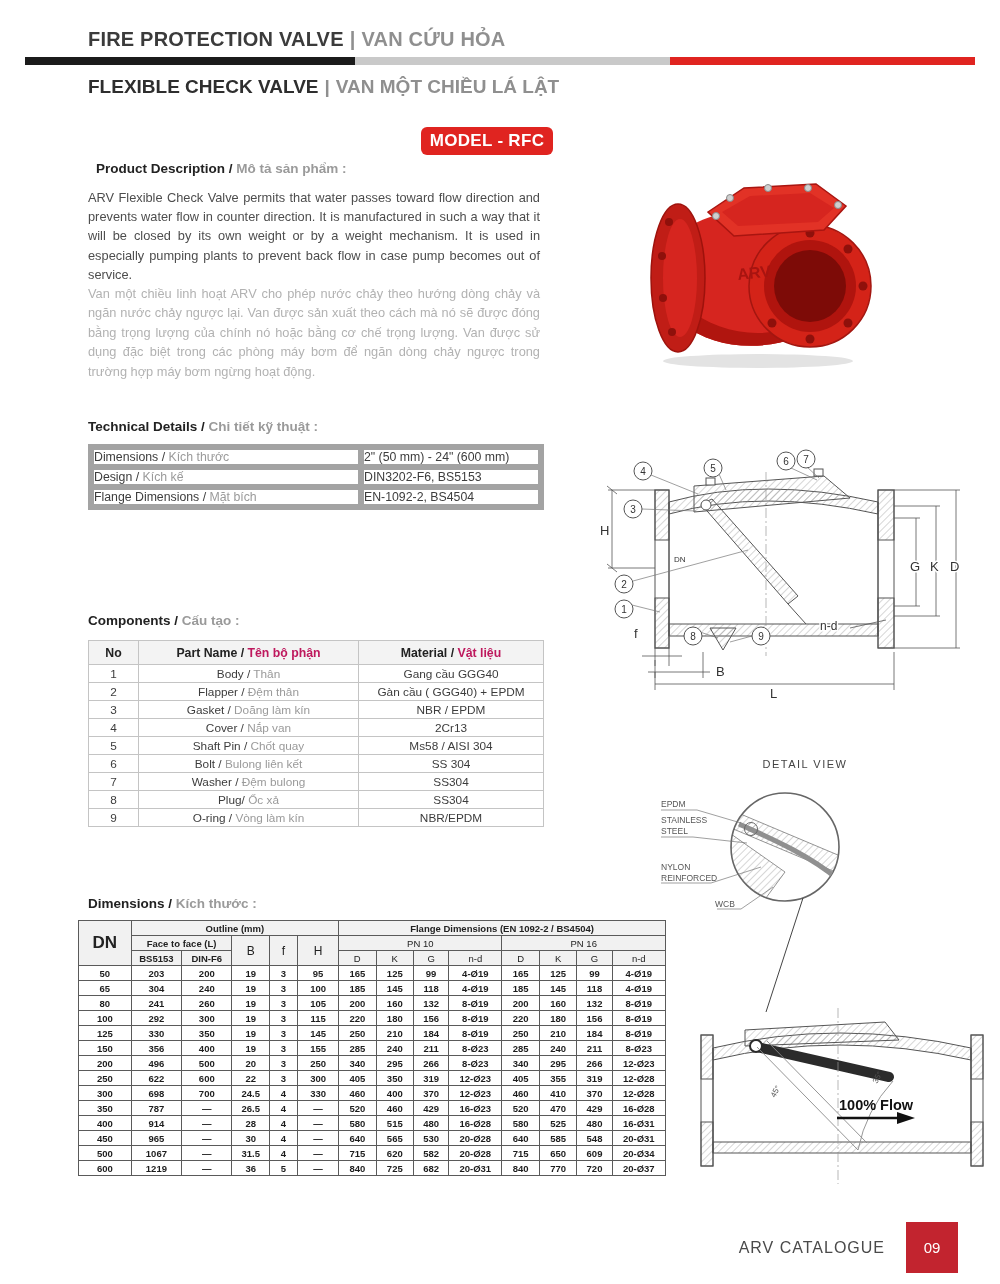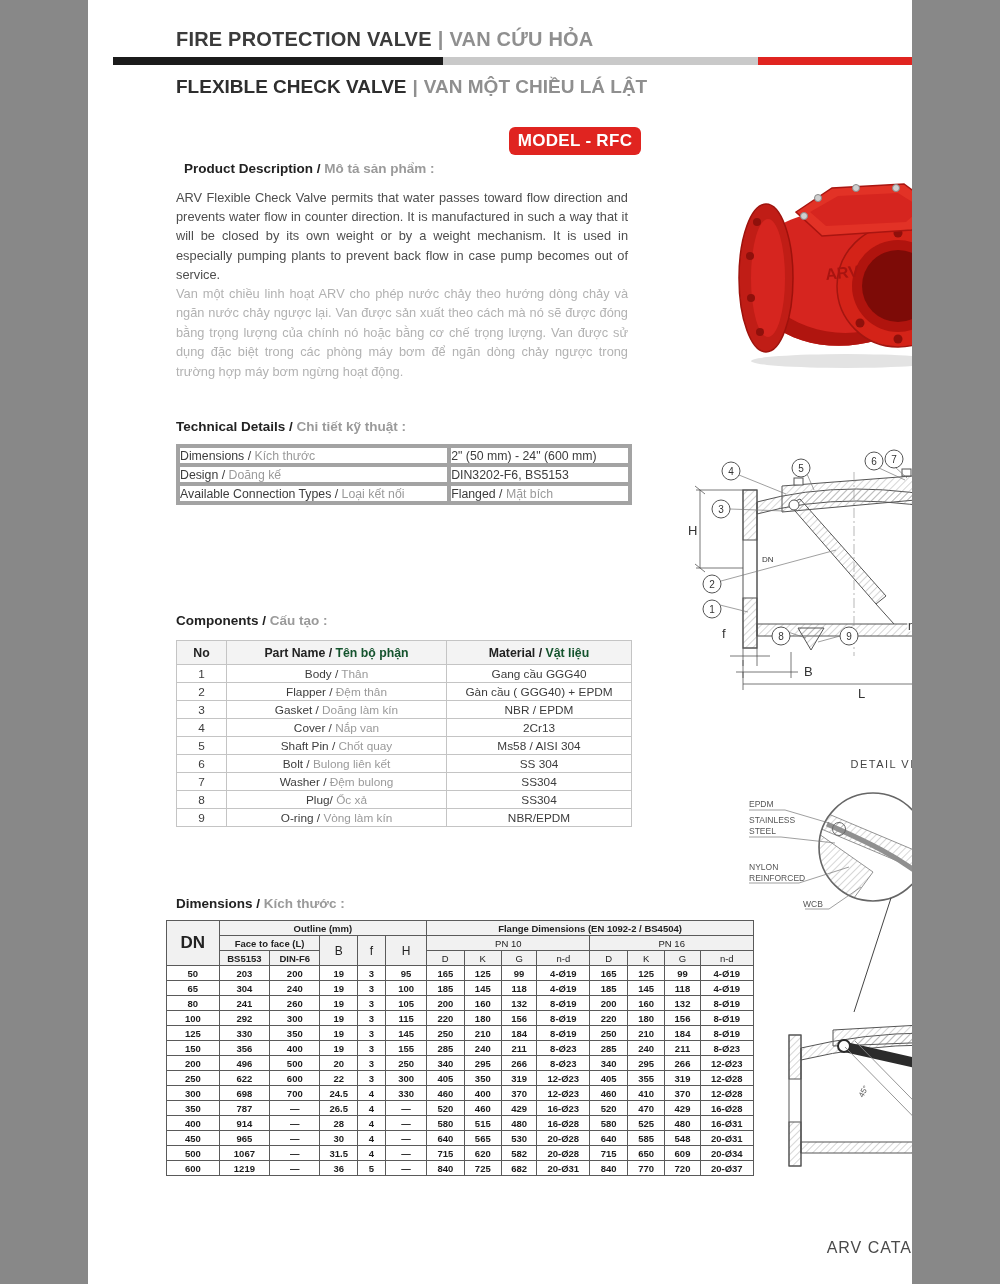--- a/index.html
+++ b/index.html
@@ -1,18 +1,18 @@
 <!DOCTYPE html>
 <html><head>
 <meta charset="utf-8">
 <style>
   * { margin:0; padding:0; box-sizing:border-box; }
   body { background:#888; font-family:"Liberation Sans", sans-serif; }
   .page {
-    position:relative; width:824px; height:1284px; margin:0 auto;
+    position:relative; width:1000px; height:1284px; margin:0 auto;
     background:#ffffff; overflow:hidden; color:#3c3c3c;
   }
   .abs { position:absolute; }
 
   
   .hdr-title { left:88px; top:28px; font-size:20px; font-weight:bold; color:#3b3b3b; letter-spacing:.2px; }
   .hdr-title .vi, .hdr-sub .vi { color:#8f8f8f; }
   .hdr-title .sep, .hdr-sub .sep { color:#8f8f8f; font-weight:bold; padding:0 6px; }
   .rule { left:25px; top:57px; width:950px; height:8px; display:flex; }
   .rule .seg-black { width:330px; background:#1b1b1b; }
@@ -30,29 +30,29 @@
   .sec-head .vi { color:#9a9a9a; }
 
   .desc-en { left:88px; top:188px; width:452px; font-size:12.8px; line-height:1.5;
              color:#4d4d4d; text-align:justify; }
   .desc-vi { left:88px; top:284px; width:452px; font-size:12.8px; line-height:1.52;
              color:#b2b2b2; text-align:justify; }
 
   
   table { border-collapse:collapse; }
   .tech-table { left:88px; top:444px; width:456px; font-size:12.3px; }
-  .tech-table td { border:4px solid #a3a3a3; height:19px; padding:0 0; color:#3c3c3c; }
+  .tech-table td { border:6px solid #a3a3a3; height:19px; padding:0 0; color:#3c3c3c; }
   .tech-table td.lbl { width:60%; }
   .tech-table .vi { color:#9a9a9a; }
 
   
   .comp-table { left:88px; top:640px; width:456px; font-size:11.8px; }
   .comp-table th { border:1px solid #c4c4c4; background:#f3f3f3; height:24px;
                    font-size:12.3px; color:#222; font-weight:bold; }
-  .comp-table th .vi { color:#14532d; }
+  .comp-table th .vi { color:#be185d; }
   .comp-table td { border:1px solid #c4c4c4; height:18px; padding:0 8px; color:#3c3c3c;text-align:center; }
   .comp-table td.no { text-align:center; width:50px; padding:0; }
   .comp-table td.part { width:220px; }
   .comp-table .vi { color:#9a9a9a; }
 
   
   .dims-table { left:78px; top:920px; width:588px; table-layout:fixed;
                 font-size:9.5px; text-align:center; }
   .dims-table th, .dims-table td { border:1px solid #5a5a5a; }
   .dims-table thead th { background:#f1f1f1; font-weight:bold; color:#222; height:15px; }
@@ -139,29 +139,29 @@
   <table class="abs tech-table">
     <tbody>
 
         <tr>
           <td class="lbl"><span>Dimensions /</span> <span class="vi">Kích thước</span></td>
           <td><span>2" (50 mm) - 24" (600 mm)</span><span class="vi"></span></td>
         </tr>
 
 
         <tr>
-          <td class="lbl"><span>Design /</span> <span class="vi">Doăng kế</span></td>
+          <td class="lbl"><span>Design /</span> <span class="vi">Kích kế</span></td>
           <td><span>DIN3202-F6, BS5153</span><span class="vi"></span></td>
         </tr>
 
-
-        <tr>
-          <td class="lbl"><span>Available Connection Types /</span> <span class="vi">Loại kết nối</span></td>
-          <td><span>Flanged /</span><span class="vi"> Mặt bích</span></td>
-        </tr>
+        <tr>
+          <td class="lbl"><span>Flange Dimensions /</span> <span class="vi">Mặt bích</span></td>
+          <td><span>EN-1092-2, BS4504</span><span class="vi"></span></td>
+        </tr>
+
       </tbody>
   </table>
 
   <svg class="abs draw1" width="390" height="264" viewBox="0 0 390 264">
     <defs>
       <pattern id="h1" width="5" height="5" patternUnits="userSpaceOnUse" patternTransform="rotate(45)">
         <line x1="0" y1="0" x2="0" y2="5" stroke="#8a8a8a" stroke-width="0.7"></line>
       </pattern>
     </defs>
     <g stroke="#555" stroke-width="1" fill="none">

